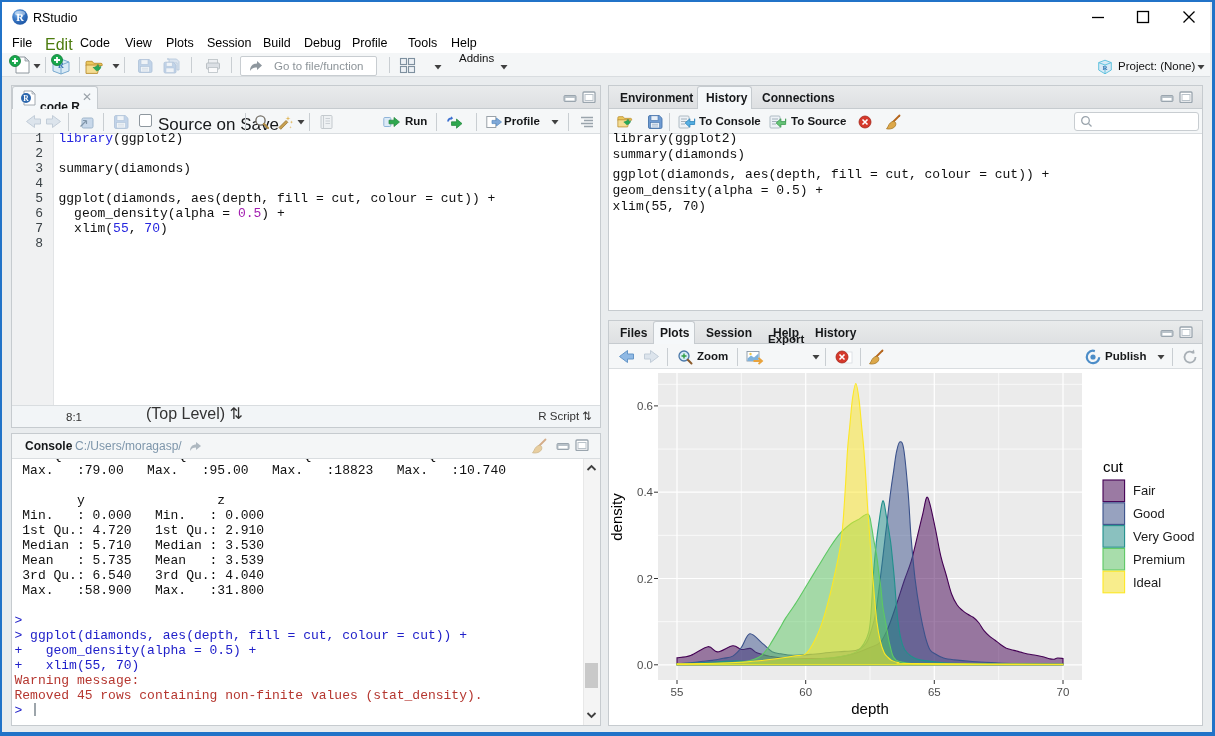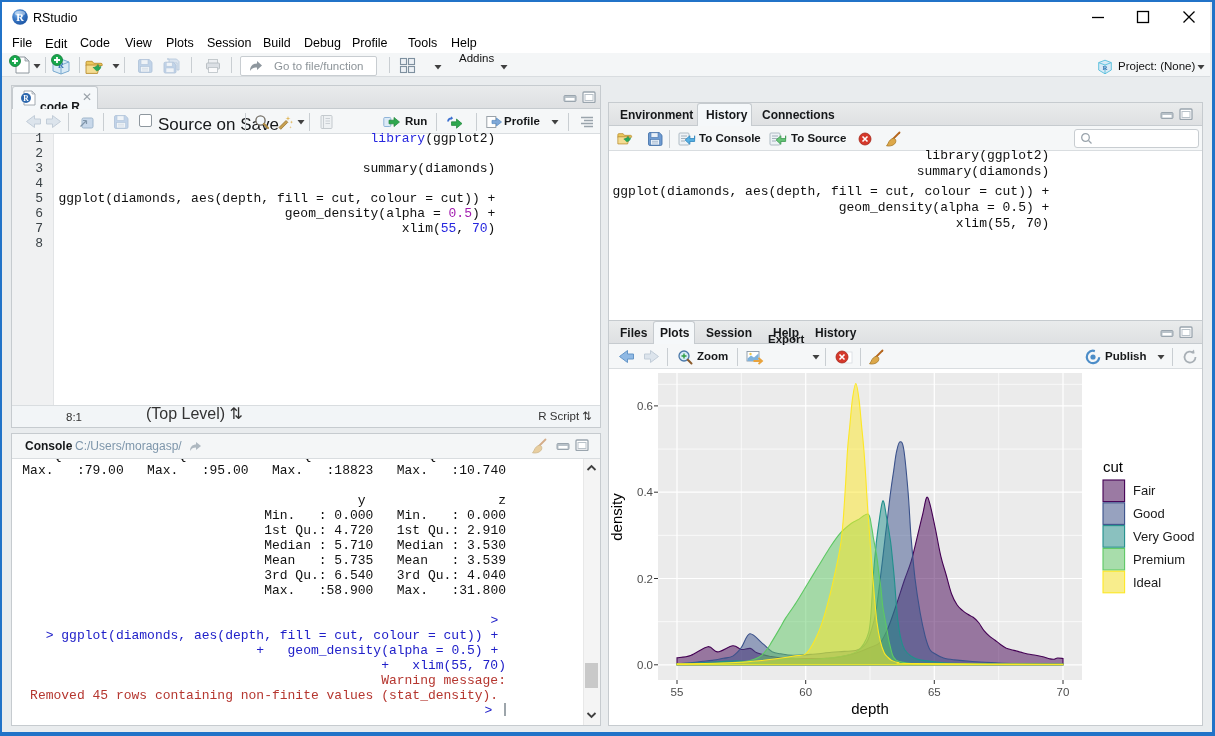--- a/index.html
+++ b/index.html
@@ -1,18 +1,18 @@
 <!DOCTYPE html>
 <html><head><meta charset="utf-8">
 <style>
 * { margin:0; padding:0; box-sizing:border-box; }
 body { font-family:"Liberation Sans", sans-serif; }
 #win { position:relative; width:1215px; height:736px; background:#E9ECEE; overflow:hidden; }
 .abs { position:absolute; }
-.mono { font-family:"Liberation Mono", monospace; font-size:13px; line-height:15px; white-space:pre;text-align:right; }
+.mono { font-family:"Liberation Mono", monospace; font-size:13px; line-height:15px; white-space:pre; }
 .pane { position:absolute; background:#fff; border:1px solid #C6CBCF; }
 .tabstrip { position:absolute; left:0; right:0; top:0; height:23px; background:linear-gradient(#E9EBEC,#DEE0E2); border-bottom:1px solid #C6CBCF; }
 .tab { position:absolute; top:0; height:24px; background:#F5F8FA; border:1px solid #C6CBCF; border-bottom:none; border-radius:3px 3px 0 0; box-sizing:border-box; }
 .tablabel { font-size:12px; font-weight:700; color:#16181A; }
 .ptoolbar { position:absolute; left:0; right:0; background:#F5F7F8; border-bottom:1px solid #D9DDE0; height:25px; }
 .btnlabel { font-size:11.5px; font-weight:700; color:#16181A; position:absolute; }
 </style></head><body>
 <div id="win">
 <div class="abs" style="left:0;top:0;width:1210px;height:30px;background:#fff"></div>
     <svg class="abs" style="left:11.5px;top:9px" width="16" height="16">
@@ -28,21 +28,21 @@
 <text x="8" y="12.3" font-size="10.5" font-weight="bold" fill="#fff" text-anchor="middle" font-family="Liberation Serif, serif">R</text>
 </svg>
     <div class="abs" style="left:33px;top:11px;font-size:12.5px;color:#000">RStudio</div>
     <svg class="abs" style="left:1083px;top:8px" width="120" height="18">
       <path d="M9 9.5h12" stroke="#000" stroke-width="1.3"></path>
       <rect x="54.5" y="3.5" width="11" height="11" fill="none" stroke="#000" stroke-width="1.3"></rect>
       <path d="M100.5 3.5l11 11M111.5 3.5l-11 11" stroke="#000" stroke-width="1.3"></path>
     </svg>
     <div class="abs" style="left:0;top:30px;width:1210px;height:23px;background:#fff"></div>
     <div class="abs" style="left:12px;top:36px;font-size:12.5px;color:#000">File</div>
-    <div class="abs" style="left:45px;top:36px;font-size:13px;color:#000000">Edit</div>
+    <div class="abs" style="left:45px;top:36px;font-size:16px;color:#4d7c0f">Edit</div>
     <div class="abs" style="left:80px;top:36px;font-size:12.5px;color:#000">Code</div>
     <div class="abs" style="left:125px;top:36px;font-size:12.5px;color:#000">View</div>
     <div class="abs" style="left:166px;top:36px;font-size:12.5px;color:#000">Plots</div>
     <div class="abs" style="left:207px;top:36px;font-size:12.5px;color:#000">Session</div>
     <div class="abs" style="left:263px;top:36px;font-size:12.5px;color:#000">Build</div>
     <div class="abs" style="left:304px;top:36px;font-size:12.5px;color:#000">Debug</div>
     <div class="abs" style="left:352px;top:36px;font-size:12.5px;color:#000">Profile</div>
     <div class="abs" style="left:408px;top:36px;font-size:12.5px;color:#000">Tools</div>
     <div class="abs" style="left:451px;top:36px;font-size:12.5px;color:#000">Help</div>
     <div class="abs" style="left:0;top:53px;width:1210px;height:24px;background:#F4F6F7;border-bottom:1px solid #D9DDE0"></div>
@@ -257,21 +257,21 @@
       </div>
       <div class="abs" style="right:0;top:25px;width:17px;bottom:0;background:#F4F4F4;border-left:1px solid #E8E8E8"></div>
       <svg class="abs" style="right:3px;top:30px" width="11" height="8">
         <path d="M1.5 6L5.5 2l4 4" stroke="#3F3F3F" stroke-width="1.8" fill="none"></path>
       </svg>
       <svg class="abs" style="right:3px;bottom:6px" width="11" height="8">
         <path d="M1.5 2l4 4 4-4" stroke="#3F3F3F" stroke-width="1.8" fill="none"></path>
       </svg>
       <div class="abs" style="right:2px;top:229px;width:13px;height:25px;background:#C9C9C9"></div>
     </div>
-    <div class="pane" style="left:608px;top:102px;width:595px;height:226px">
+    <div class="pane" style="left:608px;top:85px;width:595px;height:226px">
       <div class="tabstrip"></div>
       <div class="abs tablabel" style="left:11px;top:5px">Environment</div>
       <div class="tab" style="left:88px;width:55px"></div>
       <div class="abs tablabel" style="left:97px;top:5px">History</div>
       <div class="abs tablabel" style="left:153px;top:5px">Connections</div>
       <svg style="position:absolute;left:551px;top:5px" width="34" height="12">
         <rect x="1" y="4.5" width="12" height="6" rx="1" fill="#B9C2C9" stroke="#9AA5AE" stroke-width="1"></rect>
         <rect x="2.5" y="7" width="9" height="2.5" fill="#fff"></rect>
         <rect x="20" y="1" width="12" height="10.5" rx="1" fill="#fff" stroke="#9AA5AE" stroke-width="1.3"></rect>
         <rect x="22" y="3.5" width="8" height="6" fill="#fff" stroke="#B9C2C9" stroke-width="1"></rect>

